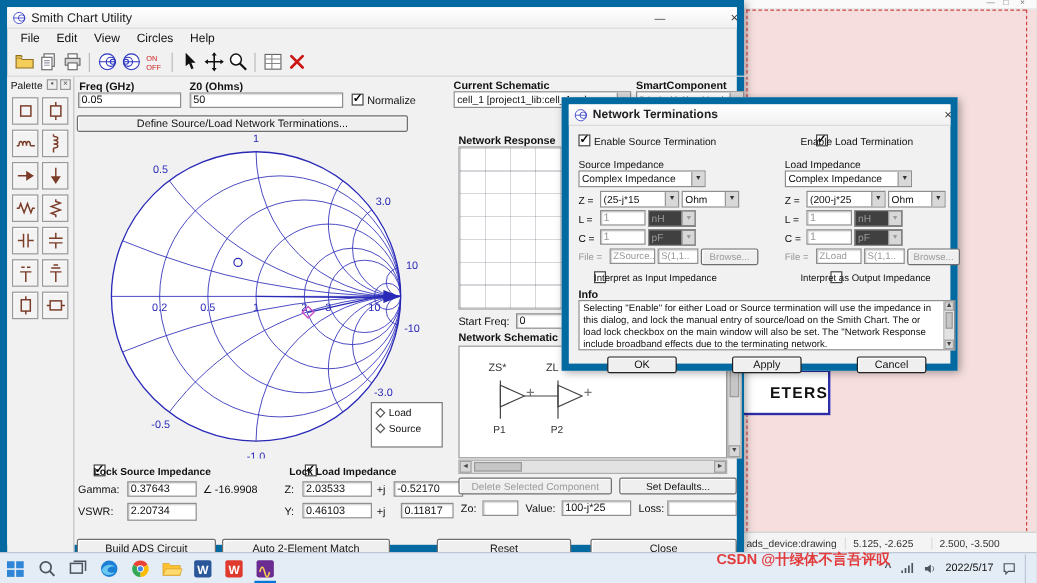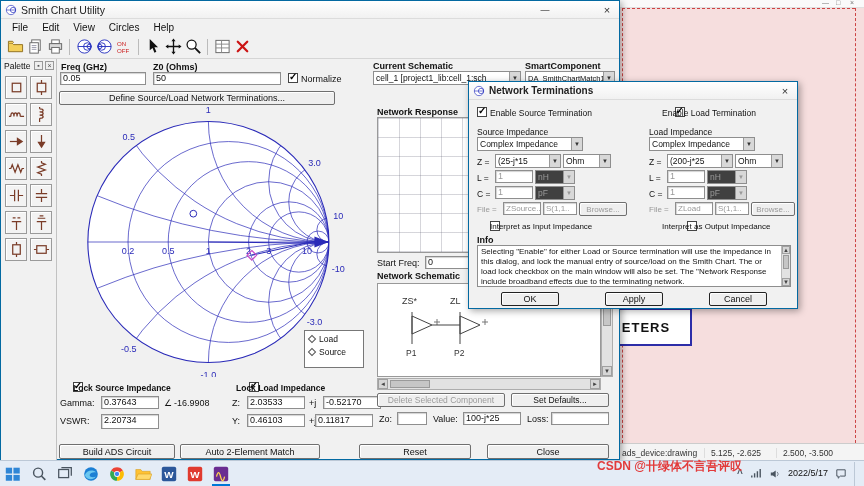--- a/index.html
+++ b/index.html
@@ -14,21 +14,21 @@
 .btn.dis{color:#9b9b9b}
 .btn.dk{border:1px solid #222}
 .cb{width:10px;height:10px;background:#fff;border:1px solid #444;display:inline-block;position:relative;flex:none}
 .cb.checked:after{content:"✓";position:absolute;left:0;top:-3px;font-size:10px;font-weight:bold;color:#000}
 .combo{background:#fff;border:1px solid #8e8e8e;display:flex;align-items:center;font-size:8.5px;overflow:hidden}
 .combo .ct{flex:1;padding:0 2px;white-space:nowrap;overflow:hidden}
 .combo .arw{width:11px;align-self:stretch;background:#d8d8d8;border-left:1px solid #9a9a9a;display:flex;align-items:center;justify-content:center;flex:none;font-size:6px;color:#333}
 .combo .arw:after{content:"▼"}
 .combo.dis{background:#404040;color:#999}
 .combo.dis .arw{color:#999}
-.win{background:#f1f1f1;border:1px solid #0369a1;box-shadow:2px 2px 7px rgba(0,0,0,.35)}
+.win{background:#f1f1f1;border:6px solid #0369a1;box-shadow:2px 2px 7px rgba(0,0,0,.35)}
 .titlebar{position:absolute;left:0;top:0;right:0;height:18px;background:linear-gradient(#ffffff,#f1f1f1);border-bottom:1px solid #dcdcdc}
 .titletext{position:absolute;left:20px;top:3px;font-size:10.5px;color:#222;white-space:nowrap}
 .wbtn{position:absolute;top:2px;width:16px;height:13px;display:flex;align-items:center;justify-content:center;font-size:9px;color:#333}
 #menubar{position:absolute;left:0;top:18px;width:618px;height:16px;display:flex;align-items:center;padding-left:4px}
 .menu-item{padding:1px 7px;font-size:10px}
 #toolbar{position:absolute;left:0;top:34px;width:618px;height:24px;display:flex;align-items:center;padding-left:4px;border-bottom:1px solid #d5d5d5}
 .ticon{width:20px;height:20px;display:inline-flex;align-items:center;justify-content:center}
 .ticon svg{width:17px;height:17px}
 .tsep{display:inline-block;width:1px;height:16px;background:#bbb;margin:0 4px}
 #palette{position:absolute;left:0;top:58px;width:56px;height:402px;border-right:1px solid #c2c2c2;background:#f1f1f1}
@@ -70,21 +70,21 @@
     <div class="abs dash" style="left:255px;top:8px;height:435px;border-left:1px dashed #cc4444"></div>
     <div class="abs dash" style="left:22px;top:8px;width:233px;border-top:1px dashed #cc4444"></div>
 
     <div class="abs" style="left:0;top:443px;width:264px;height:17px;background:#f4f4f4;border-top:1px solid #cccccc;z-index:2">
       <span class="abs lbl" style="left:22px;top:4px;font-size:8.5px;color:#333">ads_device:drawing</span>
       <span class="abs lbl" style="left:104px;top:4px;font-size:8.5px;color:#333;border-left:1px solid #ddd;padding-left:6px">5.125, -2.625</span>
       <span class="abs lbl" style="left:176px;top:4px;font-size:8.5px;color:#333;border-left:1px solid #ddd;padding-left:6px">2.500, -3.500</span>
     </div>
   </div>
 
-  <div class="abs" style="left:600px;top:308px;width:92px;height:38px;background:#fff;border:2px solid #2d2da8;z-index:2;display:flex;align-items:center;justify-content:center">
+  <div class="abs" style="left:600px;top:308px;width:92px;height:38px;background:#fff;border:2px solid #2d2da8;z-index:2;display:flex;align-items:center;justify-content:flex-end">
     <span class="b" style="font-size:13px;letter-spacing:1px">ETERS</span>
   </div>
 
   <div class="abs win" id="main-win" style="left:0;top:0;width:620px;height:460px;z-index:10">
 
     <div class="titlebar">
       <svg class="abs" style="left:4px;top:3px;width:12px;height:12px" viewBox="0 0 18 18">
           <circle cx="9" cy="9" r="7" fill="#fff" stroke="#2a35c0"></circle>
           <path d="M2 9h14" stroke="#2a35c0"></path>
           <circle cx="12" cy="9" r="4" fill="none" stroke="#2a35c0"></circle>
@@ -347,21 +347,21 @@
     <div class="abs inset" style="left:246px;top:395px;width:58px;height:13px"><span>2.03533</span></div>
     <span class="abs lbl" style="left:308px;top:397px">+j</span>
     <div class="abs inset" style="left:322px;top:395px;width:58px;height:13px"><span>-0.52170</span></div>
 
     
     <span class="abs lbl" style="left:59px;top:415px">VSWR:</span>
     <div class="abs inset" style="left:100px;top:413px;width:58px;height:15px"><span>2.20734</span></div>
     <span class="abs lbl" style="left:231px;top:415px">Y:</span>
     <div class="abs inset" style="left:246px;top:413px;width:58px;height:13px"><span>0.46103</span></div>
     <span class="abs lbl" style="left:308px;top:415px">+j</span>
-    <div class="abs inset" style="left:314px;top:413px;width:58px;height:13px"><span>0.11817</span></div>
+    <div class="abs inset" style="left:328px;top:413px;width:44px;height:13px"><span>0.11817</span></div>
 
     
     <div class="abs btn" style="left:58px;top:443px;width:116px;height:15px">Build ADS Circuit</div>
     <div class="abs btn" style="left:179px;top:443px;width:140px;height:15px">Auto 2-Element Match</div>
     <div class="abs btn" style="left:486px;top:443px;width:122px;height:15px">Close</div>
     <div class="abs btn" style="left:358px;top:443px;width:112px;height:15px">Reset</div>
 
     
     <span class="abs lbl b" style="left:372px;top:60px">Current Schematic</span>
     <div class="abs combo" style="left:372px;top:70px;width:148px;height:14px">

